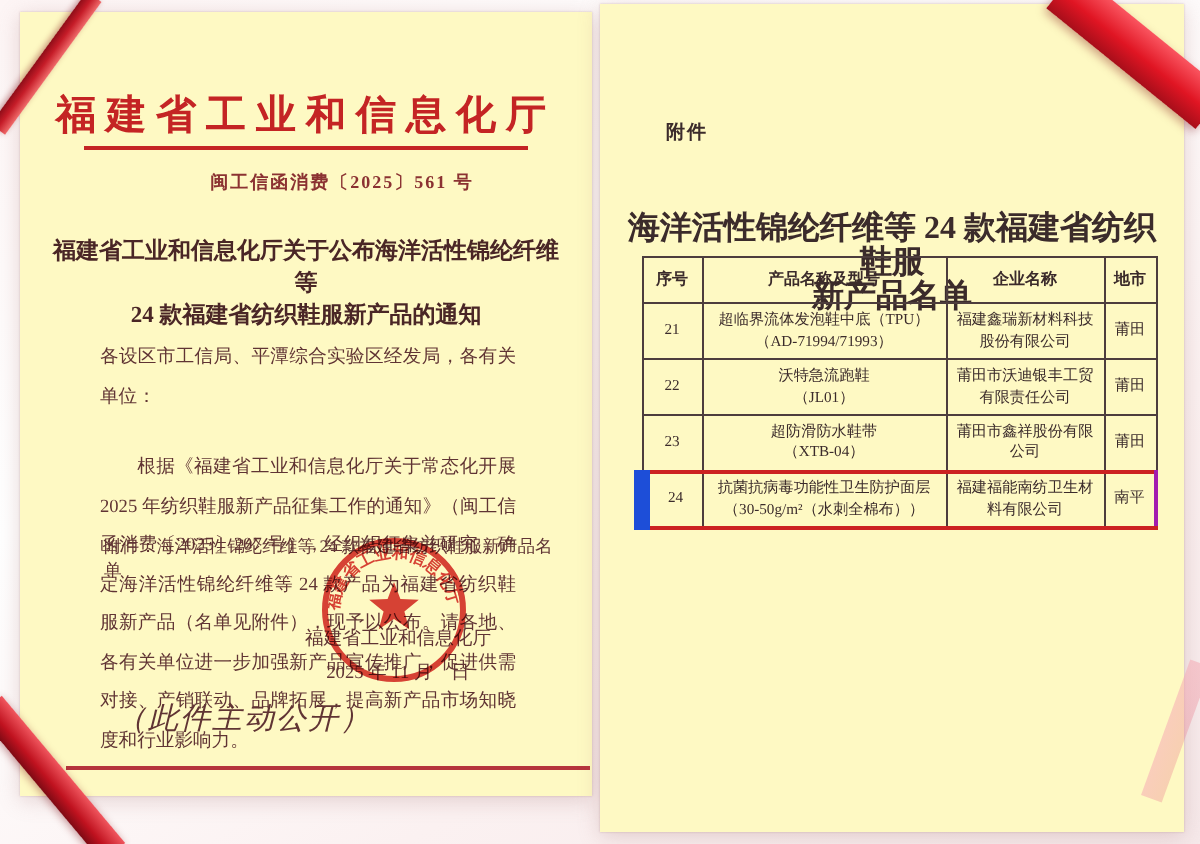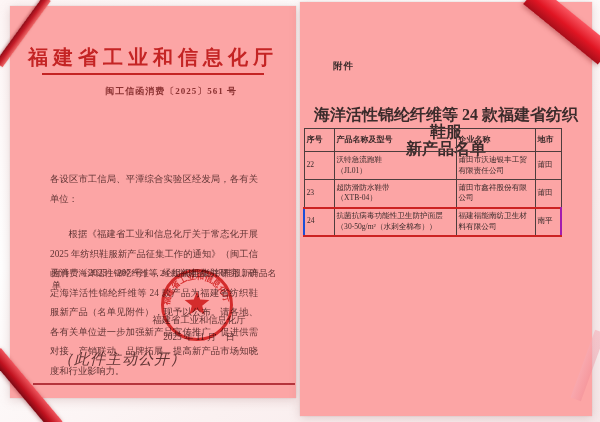--- a/index.html
+++ b/index.html
@@ -2,21 +2,21 @@
 <html><head>
 <meta charset="utf-8">
 <style>
   html,body{margin:0;padding:0;}
   body{
     width:600px;height:422px;overflow:hidden;position:relative;
     background:linear-gradient(150deg,#fdf5f5 0%,#ffffff 35%,#fbf1f1 70%,#f6e9ea 100%);
     font-family:"Liberation Serif","DejaVu Serif",serif;
   }
   .page{
-    position:absolute;background:#fca5a5;
+    position:absolute;background:#fef9c3;
     box-shadow:0 2px 10px rgba(170,120,120,.30),0 0 1px rgba(150,100,100,.35);
     text-decoration:underline;
   }
   #left-page{left:10px;top:6px;width:286px;height:392px;}
   #right-page{left:300px;top:2px;width:292px;height:414px;}
 
   
   .ribbon{position:absolute;z-index:5;}
   #ribbon-top-left{left:-18px;top:27px;width:82px;height:9px;
     background:linear-gradient(to bottom,#ef6a6a,#c51c28 55%,#8e0d18);
@@ -51,45 +51,49 @@
     font-size:15px;font-style:italic;letter-spacing:1px;}
   .footer-rule{position:absolute;top:377px;left:23px;width:262px;height:1.5px;background:#b5343c;}
   .seal{position:absolute;left:148px;top:260px;width:78px;height:78px;
     mix-blend-mode:multiply;opacity:.92;z-index:3;}
 
   
   .att-label{position:absolute;top:58px;left:33px;color:#3b2b2b;
     font-size:9.5px;font-weight:bold;letter-spacing:1px;}
   .list-title{position:absolute;top:104px;left:10px;right:10px;text-align:center;
     color:#3b2b2b;font-size:16px;font-weight:bold;line-height:17px;}
-  table.products{position:absolute;top:126px;left:3px;width:257px;
+  table.products{position:absolute;top:126px;left:17px;width:257px;
     border-collapse:collapse;table-layout:fixed;
-    color:#3b2b2b;font-size:7.6px;line-height:10.5px;text-align:left;}
+    color:#3b2b2b;font-size:7.6px;line-height:10.5px;text-align:center;}
   table.products th,table.products td{
     border:1px solid #4d3d3d;padding:2px 2px;vertical-align:middle;overflow:hidden;}
   table.products th{font-weight:bold;font-size:8px;height:18px;}
   col.c-no{width:30px;}col.c-prod{width:122px;}col.c-comp{width:79px;}col.c-city{width:26px;}
   tr.data-row{height:28px;}
   tr.highlight td{border-top:2px solid #c22;border-bottom:2px solid #c22;}
-  tr.highlight td:first-child{border-left:2px solid #1d4ed8;margin-top:38px;}
+  tr.highlight td:first-child{border-left:8px solid #1d4ed8;margin-top:38px;}
   tr.highlight td:last-child{border-right:2px solid #a21caf;}
   .model-line{display:block;}
 </style>
 </head>
 <body>
 
 <div class="ribbon" id="ribbon-top-left"></div>
 <div class="ribbon" id="ribbon-bottom-left"></div>
 <div class="ribbon" id="ribbon-top-right"></div>
 <div class="ribbon" id="ribbon-bottom-right"></div>
 
 <div class="page" id="left-page">
   <div class="letterhead">福建省工业和信息化厅</div>
   <div class="letterhead-rule"></div>
   <div class="doc-number">闽工信函消费〔2025〕561 号</div>
+  <div class="doc-title">
+    <div>福建省工业和信息化厅关于公布海洋活性锦纶纤维等</div>
+    <div>24 款福建省纺织鞋服新产品的通知</div>
+  </div>
   <div class="doc-body">
     <p>各设区市工信局、平潭综合实验区经发局，各有关单位：</p>
     <p class="indent">根据《福建省工业和信息化厅关于常态化开展 2025 年纺织鞋服新产品征集工作的通知》（闽工信函消费〔2025〕207 号），经组织征集并研究，确定海洋活性锦纶纤维等 24 款产品为福建省纺织鞋服新产品（名单见附件），现予以公布。请各地、各有关单位进一步加强新产品宣传推广，促进供需对接、产销联动、品牌拓展，提高新产品市场知晓度和行业影响力。</p>
   </div>
   <div class="attachment-line">附件：海洋活性锦纶纤维等 24 款福建省纺织鞋服新产品名单</div>
 
   <svg class="seal" viewBox="0 0 78 78">
     <circle cx="39" cy="39" r="34.5" fill="none" stroke="#d43333" stroke-width="3"></circle>
     <polygon fill="#d43333" points="39,25 42.2,33.5 51.4,33.9 44.2,39.7 46.6,48.6 39,43.5 31.4,48.6 33.8,39.7 26.6,33.9 35.8,33.5"></polygon>
     <defs>
@@ -125,20 +129,26 @@
     <thead>
       <tr>
         <th>序号</th>
         <th>产品名称及型号</th>
         <th>企业名称</th>
         <th>地市</th>
       </tr>
     </thead>
     <tbody>
         <tr class="data-row">
+    <td>21</td>
+    <td><span>超临界流体发泡鞋中底（TPU）</span><span class="model-line">（AD-71994/71993）</span></td>
+    <td>福建鑫瑞新材料科技股份有限公司</td>
+    <td>莆田</td>
+  </tr>
+        <tr class="data-row">
     <td>22</td>
     <td><span>沃特急流跑鞋</span><span class="model-line">（JL01）</span></td>
     <td>莆田市沃迪银丰工贸有限责任公司</td>
     <td>莆田</td>
   </tr>
         <tr class="data-row">
     <td>23</td>
     <td><span>超防滑防水鞋带</span><span class="model-line">（XTB-04）</span></td>
     <td>莆田市鑫祥股份有限公司</td>
     <td>莆田</td>

